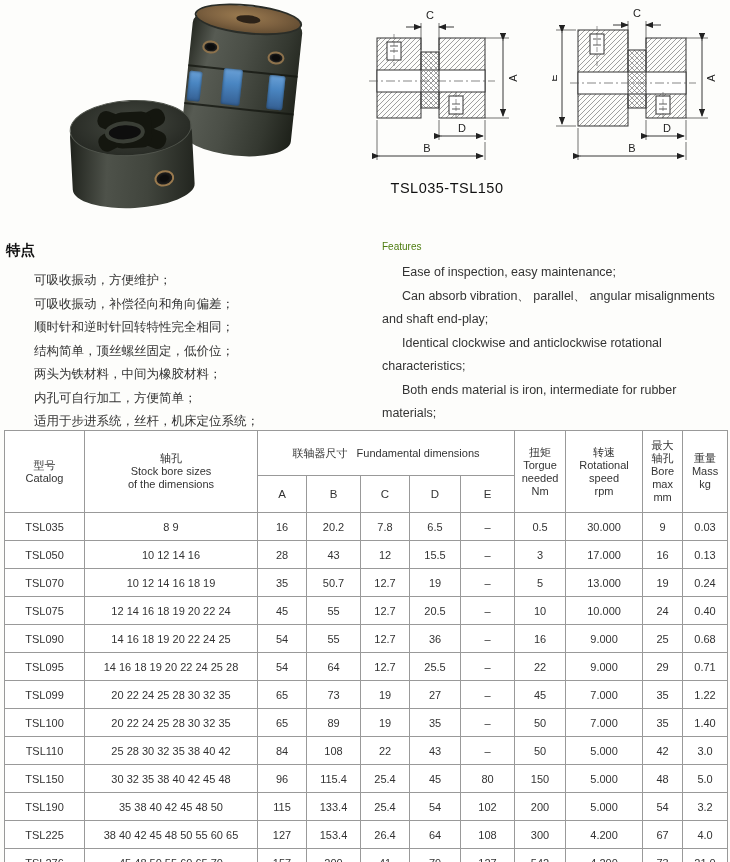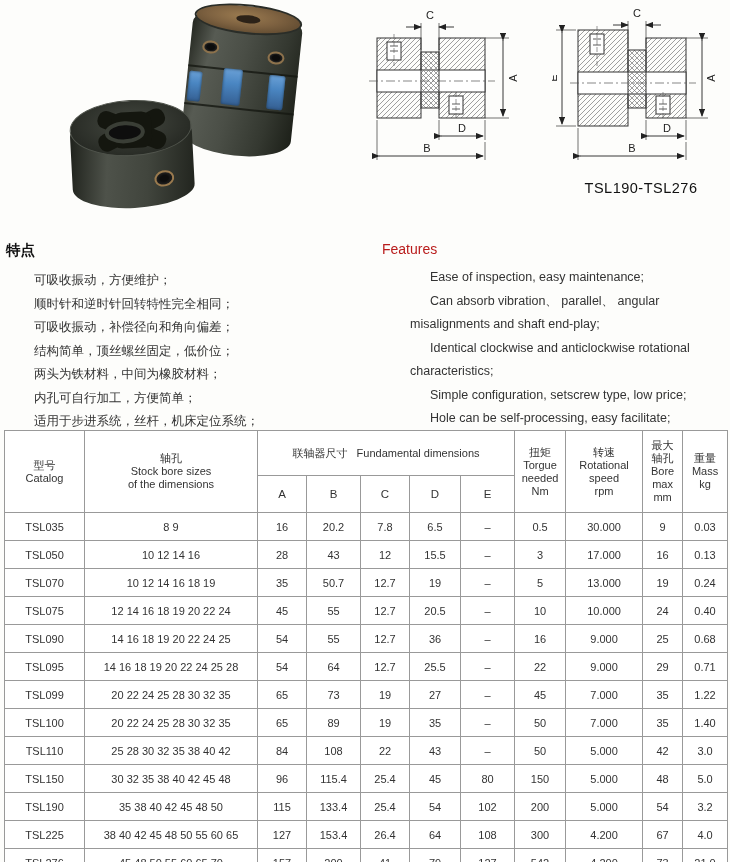--- a/index.html
+++ b/index.html
@@ -49,23 +49,23 @@
   .figure{width:178px;text-align:center;}
   .figure svg{display:block;margin:0 auto;}
   .fig-label{margin-top:10px;font-size:14.5px;letter-spacing:.5px;color:#111;}
   svg text{font-family:"Liberation Sans",sans-serif;font-size:11px;fill:#222;}
 
   
   .features{position:absolute;left:0;top:241px;width:730px;display:flex;}
   .feat-cn{width:368px;padding-left:6px;box-sizing:border-box;}
   .feat-en{width:362px;padding-left:14px;box-sizing:border-box;}
   .feat-title-cn{font-size:14.5px;font-weight:bold;color:#111;margin-bottom:9px;}
-  .feat-title-en{font-size:14px;color:#b91c1c;margin-bottom:9px;}
+  .feat-title-en{font-size:10px;color:#4d7c0f;margin-bottom:9px;}
   .feat-item{font-size:12.5px;line-height:23.5px;color:#333;text-indent:28px;}
-  .feat-en .feat-item{text-indent:20px;margin-left:28px;}
+  .feat-en .feat-item{text-indent:20px;}
 
   
   .table-wrap{position:absolute;left:4px;top:430px;width:723px;}
   table{width:723px;border-collapse:collapse;table-layout:fixed;background:#fff;}
   th,td{border:1px solid #999;text-align:center;vertical-align:middle;
         font-weight:normal;font-size:11px;color:#333;padding:1px 1px;}
   thead th{line-height:13px;color:#333;}
   thead .sub th{height:34px;font-size:11.5px;}
   thead .top th{height:42px;}
   tbody td{height:25px;font-size:11px;color:#333;}
@@ -150,20 +150,21 @@
         <line x1="78" y1="112" x2="78" y2="132" stroke="#333" stroke-width="0.7"></line>
         <line x1="124" y1="112" x2="124" y2="132" stroke="#333" stroke-width="0.7"></line>
         <line x1="80" y1="128" x2="122" y2="128" stroke="#222" stroke-width="0.9" marker-start="url(#ar)" marker-end="url(#ar)"></line>
         <text x="101" y="124" text-anchor="middle">D</text>
 
         <line x1="16" y1="112" x2="16" y2="152" stroke="#333" stroke-width="0.7"></line>
         <line x1="124" y1="134" x2="124" y2="152" stroke="#333" stroke-width="0.7"></line>
         <line x1="18" y1="148" x2="122" y2="148" stroke="#222" stroke-width="0.9" marker-start="url(#ar)" marker-end="url(#ar)"></line>
         <text x="66" y="144" text-anchor="middle">B</text>
       </svg>
+      <div class="fig-label">TSL035-TSL150</div>
     </div>
 
     <div class="figure">
       <svg width="178" height="162" viewBox="0 0 178 162">
 
         <rect x="26" y="22" width="50" height="96" fill="url(#h1)" stroke="#333"></rect>
         <rect x="94" y="30" width="40" height="80" fill="url(#h1)" stroke="#333"></rect>
 
         <rect x="26" y="64" width="108" height="22" fill="#fff" stroke="#333"></rect>
 
@@ -199,40 +200,40 @@
         <line x1="94" y1="112" x2="94" y2="132" stroke="#333" stroke-width="0.7"></line>
         <line x1="134" y1="112" x2="134" y2="132" stroke="#333" stroke-width="0.7"></line>
         <line x1="96" y1="128" x2="132" y2="128" stroke="#222" stroke-width="0.9" marker-start="url(#ar)" marker-end="url(#ar)"></line>
         <text x="115" y="124" text-anchor="middle">D</text>
 
         <line x1="26" y1="120" x2="26" y2="152" stroke="#333" stroke-width="0.7"></line>
         <line x1="134" y1="134" x2="134" y2="152" stroke="#333" stroke-width="0.7"></line>
         <line x1="28" y1="148" x2="132" y2="148" stroke="#222" stroke-width="0.9" marker-start="url(#ar)" marker-end="url(#ar)"></line>
         <text x="80" y="144" text-anchor="middle">B</text>
       </svg>
-      <div class="fig-label">TSL190-TSL276</div>
     </div>
   </div>
 
   <div class="features">
     <div class="feat-cn">
       <div class="feat-title-cn">特点</div>
       <div class="feat-item">可吸收振动，方便维护；</div>
+      <div class="feat-item">可吸收振动，补偿径向和角向偏差；</div>
       <div class="feat-item">顺时针和逆时针回转特性完全相同；</div>
-      <div class="feat-item">可吸收振动，补偿径向和角向偏差；</div>
       <div class="feat-item">结构简单，顶丝螺丝固定，低价位；</div>
       <div class="feat-item">两头为铁材料，中间为橡胶材料；</div>
       <div class="feat-item">内孔可自行加工，方便简单；</div>
       <div class="feat-item">适用于步进系统，丝杆，机床定位系统；</div>
     </div>
     <div class="feat-en">
       <div class="feat-title-en">Features</div>
       <div class="feat-item">Ease of inspection, easy maintenance;</div>
       <div class="feat-item">Can absorb vibration、 parallel、 angular misalignments and shaft end-play;</div>
       <div class="feat-item">Identical clockwise and anticlockwise rotational characteristics;</div>
+      <div class="feat-item">Both ends material is iron, intermediate for rubber materials;</div>
       <div class="feat-item">Simple configuration, setscrew type, low price;</div>
       <div class="feat-item">Hole can be self-processing, easy facilitate;</div>
       <div class="feat-item">For step motor, Screw, machine positioning system;</div>
     </div>
   </div>
 
   <div class="table-wrap">
     <table>
       <colgroup>
         <col style="width:80px">

